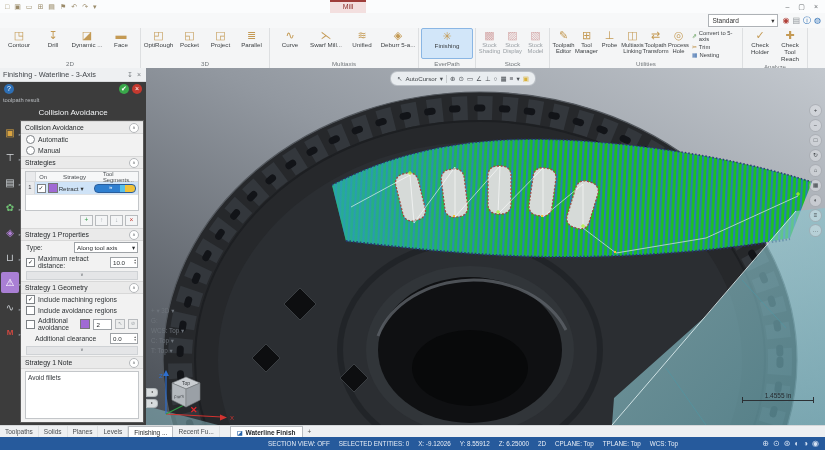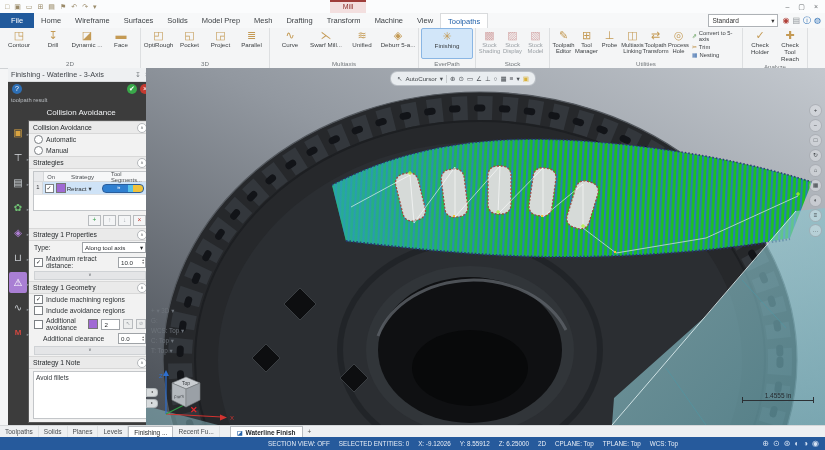--- a/index.html
+++ b/index.html
@@ -34,21 +34,21 @@
   .glabel{height:9px;font-size:6.2px;color:#72777b;text-align:center;line-height:9px;}
   .rbtn.selected{background:#d2e6f9;border:1px solid #8ab6e4;border-radius:2px;}
   .rbtn.disabled .rglyph{color:#d4a7a7;}
   .rbtn.disabled .rlbl{color:#9aa0a5;}
   .g2d .rbtn{width:34px;} .g3d .rbtn{width:31px;} .gma .rbtn{width:36px;}
   .gep .rbtn{width:52px;} .gstock .rbtn{width:23px;} .gstock .rlbl{font-size:5.8px;}
   .gutil .rbtn{width:23px;} .gutil .rlbl{font-size:5.8px;} .gan .rbtn{width:30px;}
   .usmall{display:flex;flex-direction:column;justify-content:center;gap:2px;padding:0 2px;width:46px;}
   .usmall-item{display:flex;gap:2px;font-size:5.8px;color:#3d4144;align-items:center;line-height:6px;}
   
-  #panel{position:absolute;left:8px;top:68px;width:146px;height:357px;background:#3c3c3c;box-sizing:border-box;}
+  #panel{position:absolute;left:0;top:68px;width:146px;height:357px;background:#3c3c3c;box-sizing:border-box;}
   .ptitle{height:13px;background:#eef0f2;border-bottom:1px solid #d9dbdd;display:flex;align-items:center;
           font-size:7.3px;color:#41454a;padding:0 3px;}
   .ptitle .t{flex:1;white-space:nowrap;overflow:hidden;}
   .picon{color:#7b8085;font-size:7px;padding:0 2px;}
   .pbody{position:absolute;top:13px;left:0;right:0;bottom:2px;display:flex;flex-direction:column;}
   .ptool{height:15px;display:flex;align-items:center;padding:0 4px;gap:3px;}
   .circ{width:10px;height:10px;border-radius:50%;color:#fff;font-size:7px;line-height:10px;text-align:center;}
   .c-help{background:#2d6fb5;} .c-ok{background:#39a84a;margin-left:auto;} .c-cancel{background:#c4392f;}
   .presult{font-size:5.8px;color:#b9bdc1;padding:0 3px;height:9px;line-height:9px;white-space:nowrap;overflow:hidden;}
   .pheading{font-size:8px;color:#f0f2f4;text-align:center;height:15px;line-height:15px;}
@@ -156,34 +156,20 @@
     </div>
     <div class="mill-tab">Mill</div>
     <div class="win-controls">
       <span>–</span>
         <span>▢</span>
         <span>×</span>
     </div>
   </div>
 
   <div class="ribbontabs">
-    <div style="display:flex">
-      <div class="rtab file">File</div>
-        <div class="rtab">Home</div>
-        <div class="rtab">Wireframe</div>
-        <div class="rtab">Surfaces</div>
-        <div class="rtab">Solids</div>
-        <div class="rtab">Model Prep</div>
-        <div class="rtab">Mesh</div>
-        <div class="rtab">Drafting</div>
-        <div class="rtab">Transform</div>
-        <div class="rtab">Machine</div>
-        <div class="rtab">View</div>
-        <div class="rtab active">Toolpaths</div>
-    </div>
     <div class="ribbontabs-right">
       <div class="style-combo">
         <span>Standard</span>
           <span>▾</span>
       </div>
       <div style="display:flex;gap:3px">
         <span class="ricon" style=";color:#b04038">◉</span>
           <span class="ricon" style=";color:#8a8f94">▤</span>
           <span class="ricon" style=";color:#2d6fb5">ⓘ</span>
           <span class="ricon" style=";color:#2d6fb5">◍</span>

